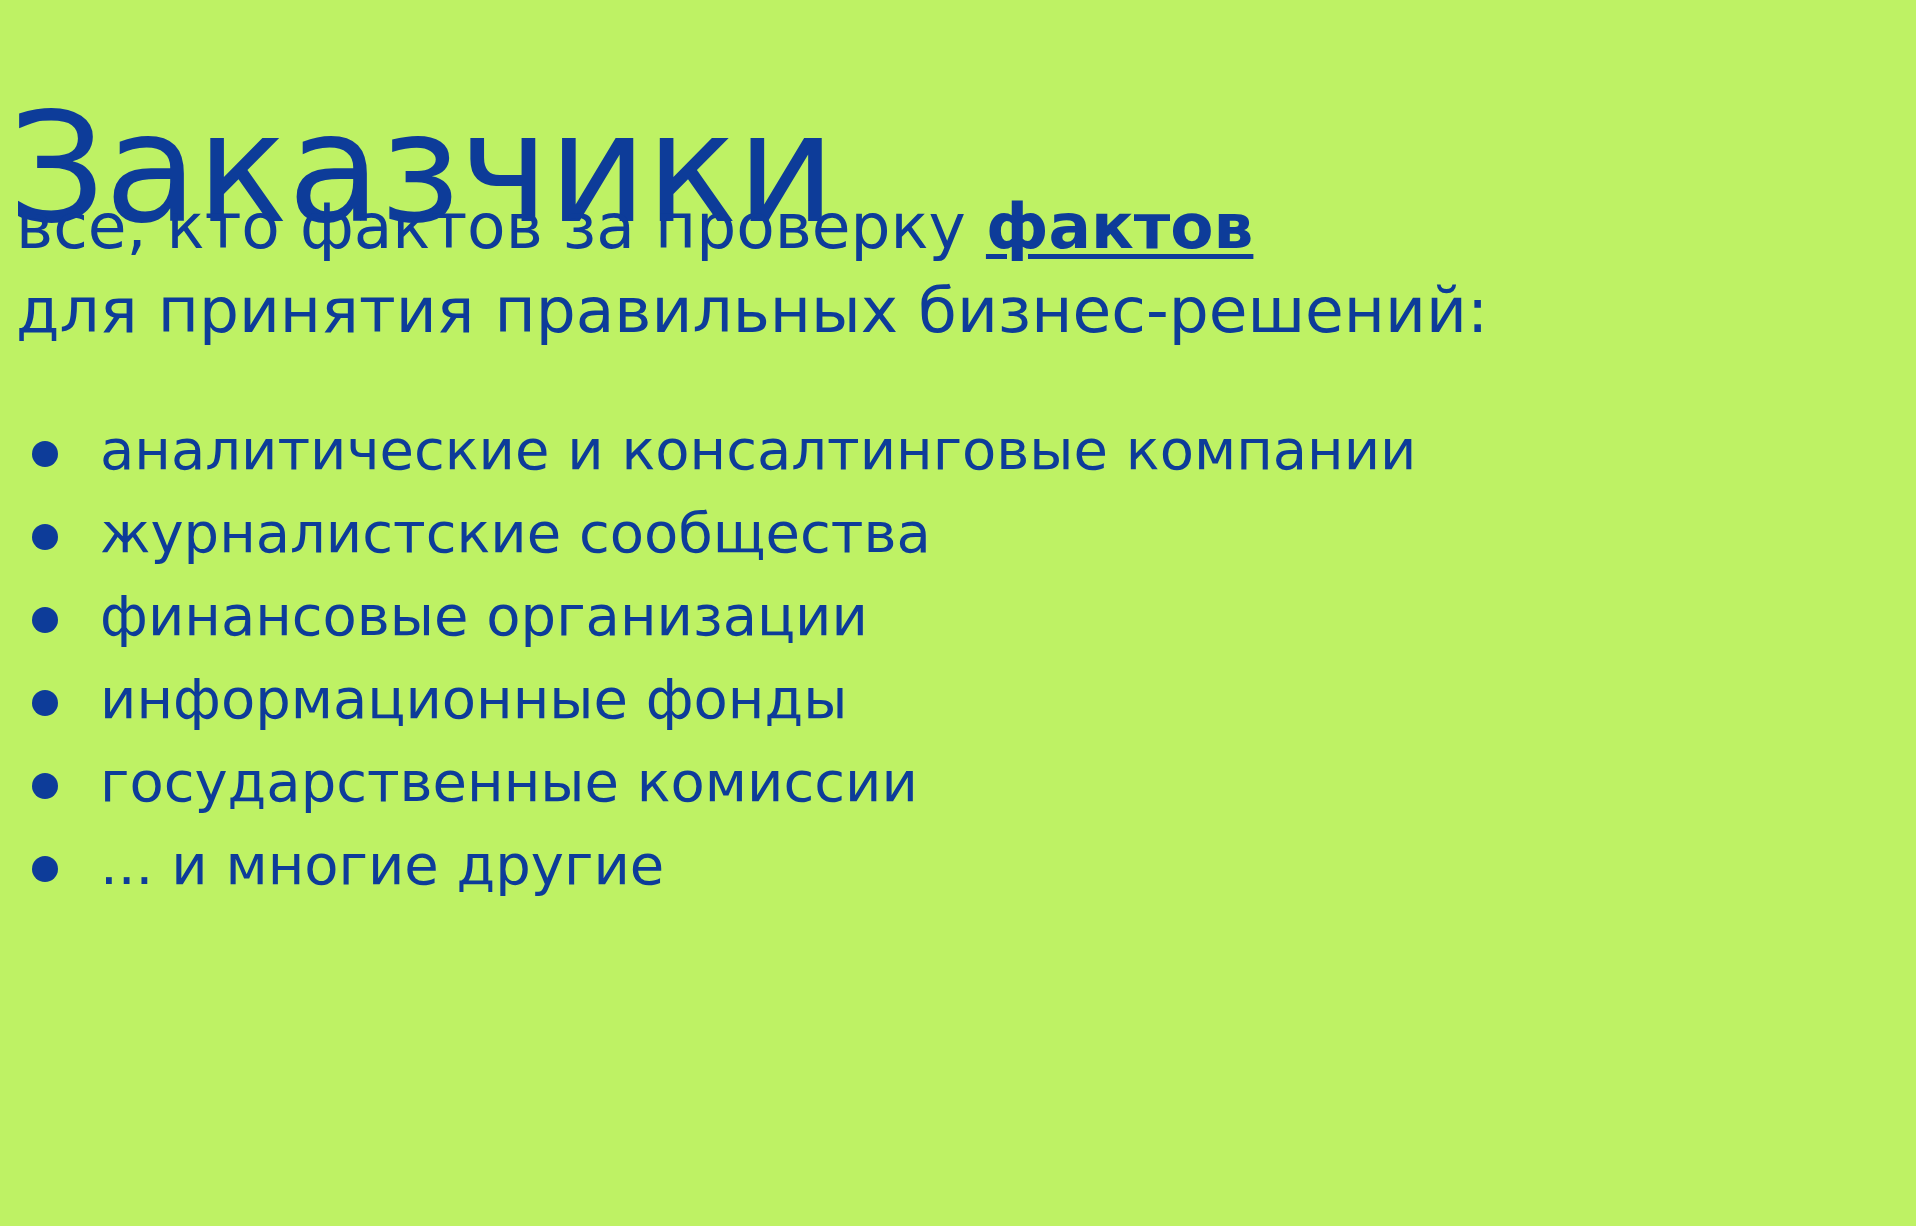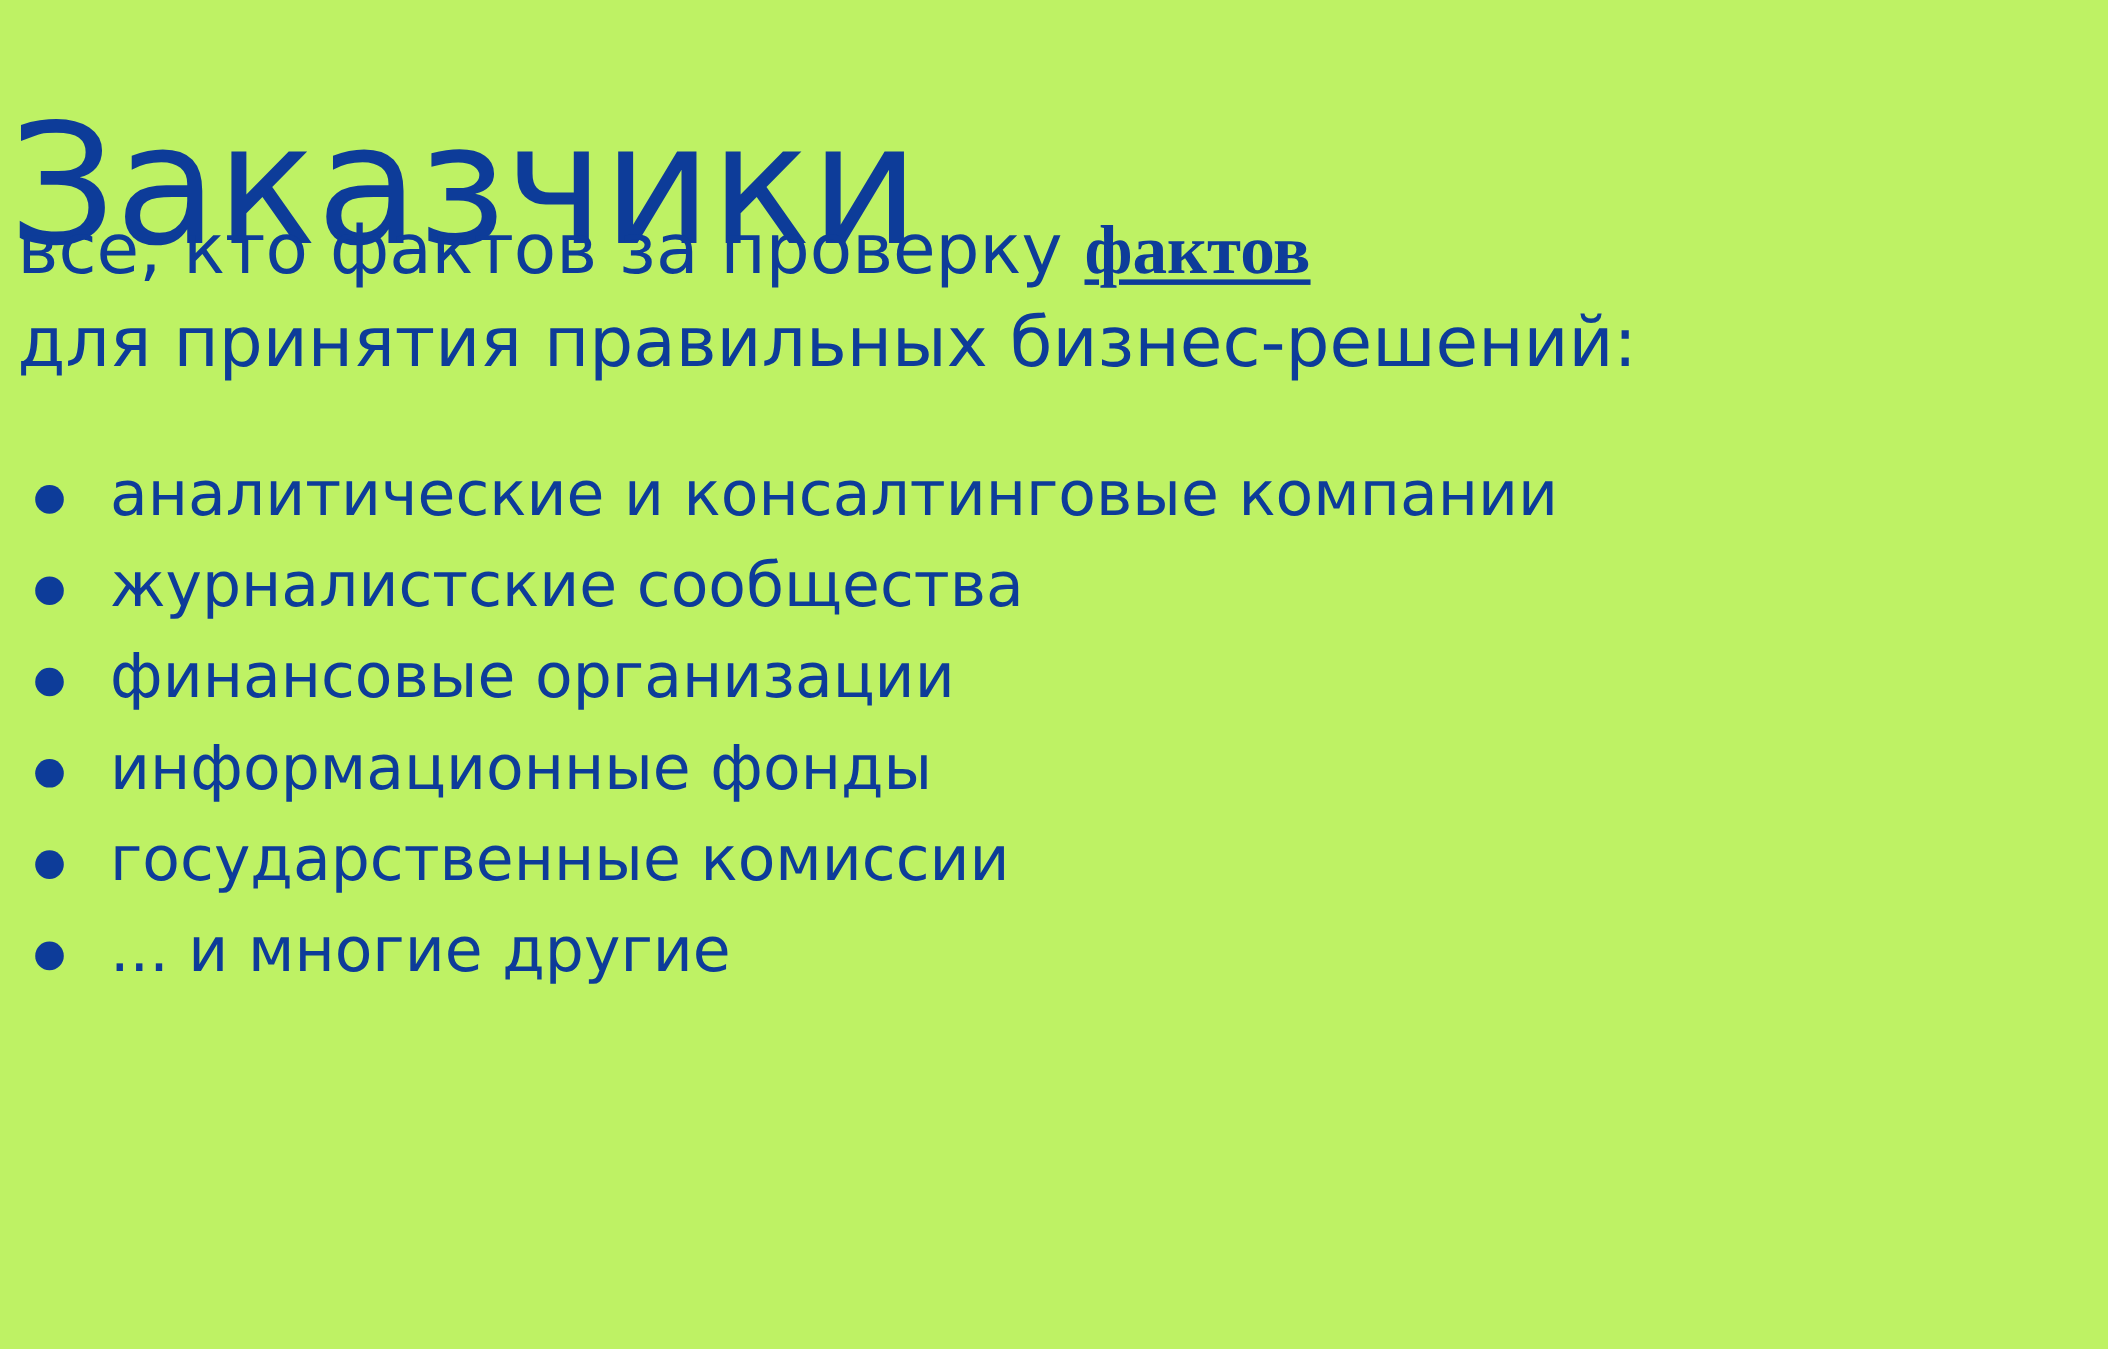--- a/index.html
+++ b/index.html
@@ -49,21 +49,20 @@
     color: #0d3c99;
   }
   .subtitle-line {
     white-space: nowrap;
   }
   .emph {
     font-weight: 700;
     text-decoration: underline;
     text-underline-offset: 6px;
     text-decoration-thickness: 5px;
-    font-family: Liberation Serif, serif;
   }
 
   
   .bullet-list {
     position: absolute;
     left: 10px;
     top: 392px;
     width: 1906px;
     margin: 16px;
     padding: 0;

